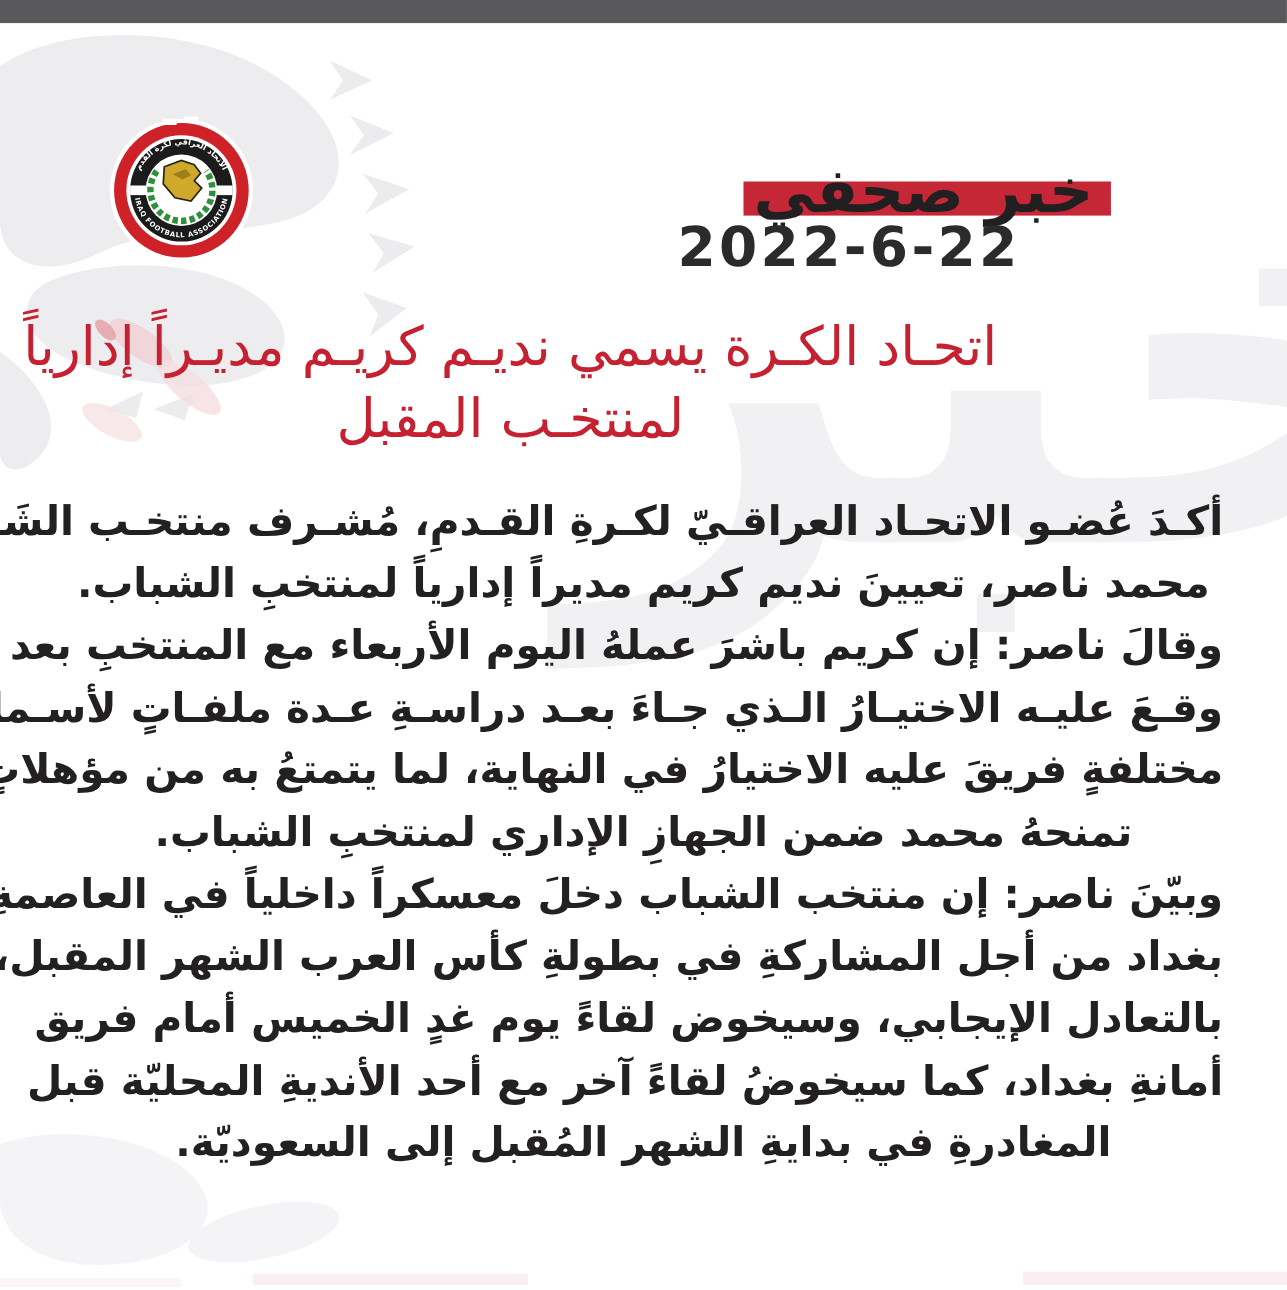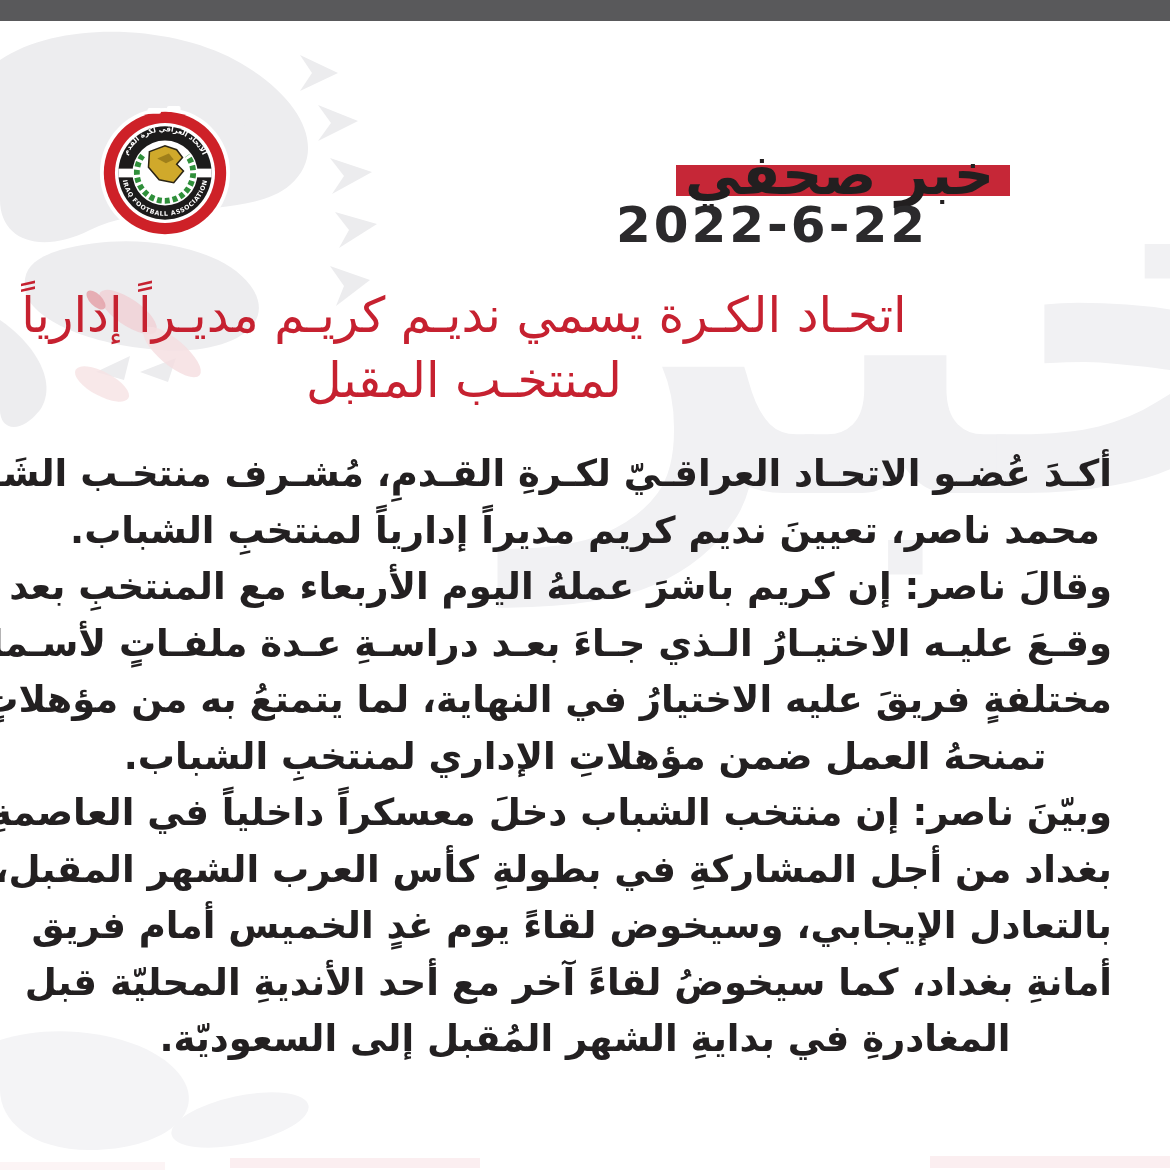--- a/index.html
+++ b/index.html
@@ -125,21 +125,21 @@
     <div>اتحـاد الكـرة يسمي نديـم كريـم مديـراً إدارياً</div>
     <div>لمنتخـب المقبل</div>
   </div>
 
   <div class="bodytext">
     <div class="bline">أكـدَ عُضـو الاتحـاد العراقـيّ لكـرةِ القـدمِ، مُشـرف منتخـب الشَـباب،</div>
     <div class="bline c">محمد ناصر، تعيينَ نديم كريم مديراً إدارياً لمنتخبِ الشباب.</div>
     <div class="bline">وقالَ ناصر: إن كريم باشرَ عملهُ اليوم الأربعاء مع المنتخبِ بعد أن</div>
     <div class="bline">وقـعَ عليـه الاختيـارُ الـذي جـاءَ بعـد دراسـةِ عـدة ملفـاتٍ لأسـماءٍ</div>
     <div class="bline">مختلفةٍ فريقَ عليه الاختيارُ في النهاية، لما يتمتعُ به من مؤهلاتٍ</div>
-    <div class="bline c">تمنحهُ العمل ضمن مؤهلاتِ الإداري لمنتخبِ الشباب.</div>
+    <div class="bline c">تمنحهُ محمد ضمن الجهازِ الإداري لمنتخبِ الشباب.</div>
     <div class="bline">وبيّنَ ناصر: إن منتخب الشباب دخلَ معسكراً داخلياً في العاصمةِ</div>
     <div class="bline">بغداد من أجل المشاركةِ في بطولةِ كأس العرب الشهر المقبل،</div>
     <div class="bline">بالتعادل الإيجابي، وسيخوض لقاءً يوم غدٍ الخميس أمام فريق</div>
     <div class="bline">أمانةِ بغداد، كما سيخوضُ لقاءً آخر مع أحد الأنديةِ المحليّة قبل</div>
     <div class="bline c">المغادرةِ في بدايةِ الشهر المُقبل إلى السعوديّة.</div>
   </div>
 
   <div class="pink1"></div>
   <div class="pink2"></div>
   <div class="pink3"></div>

